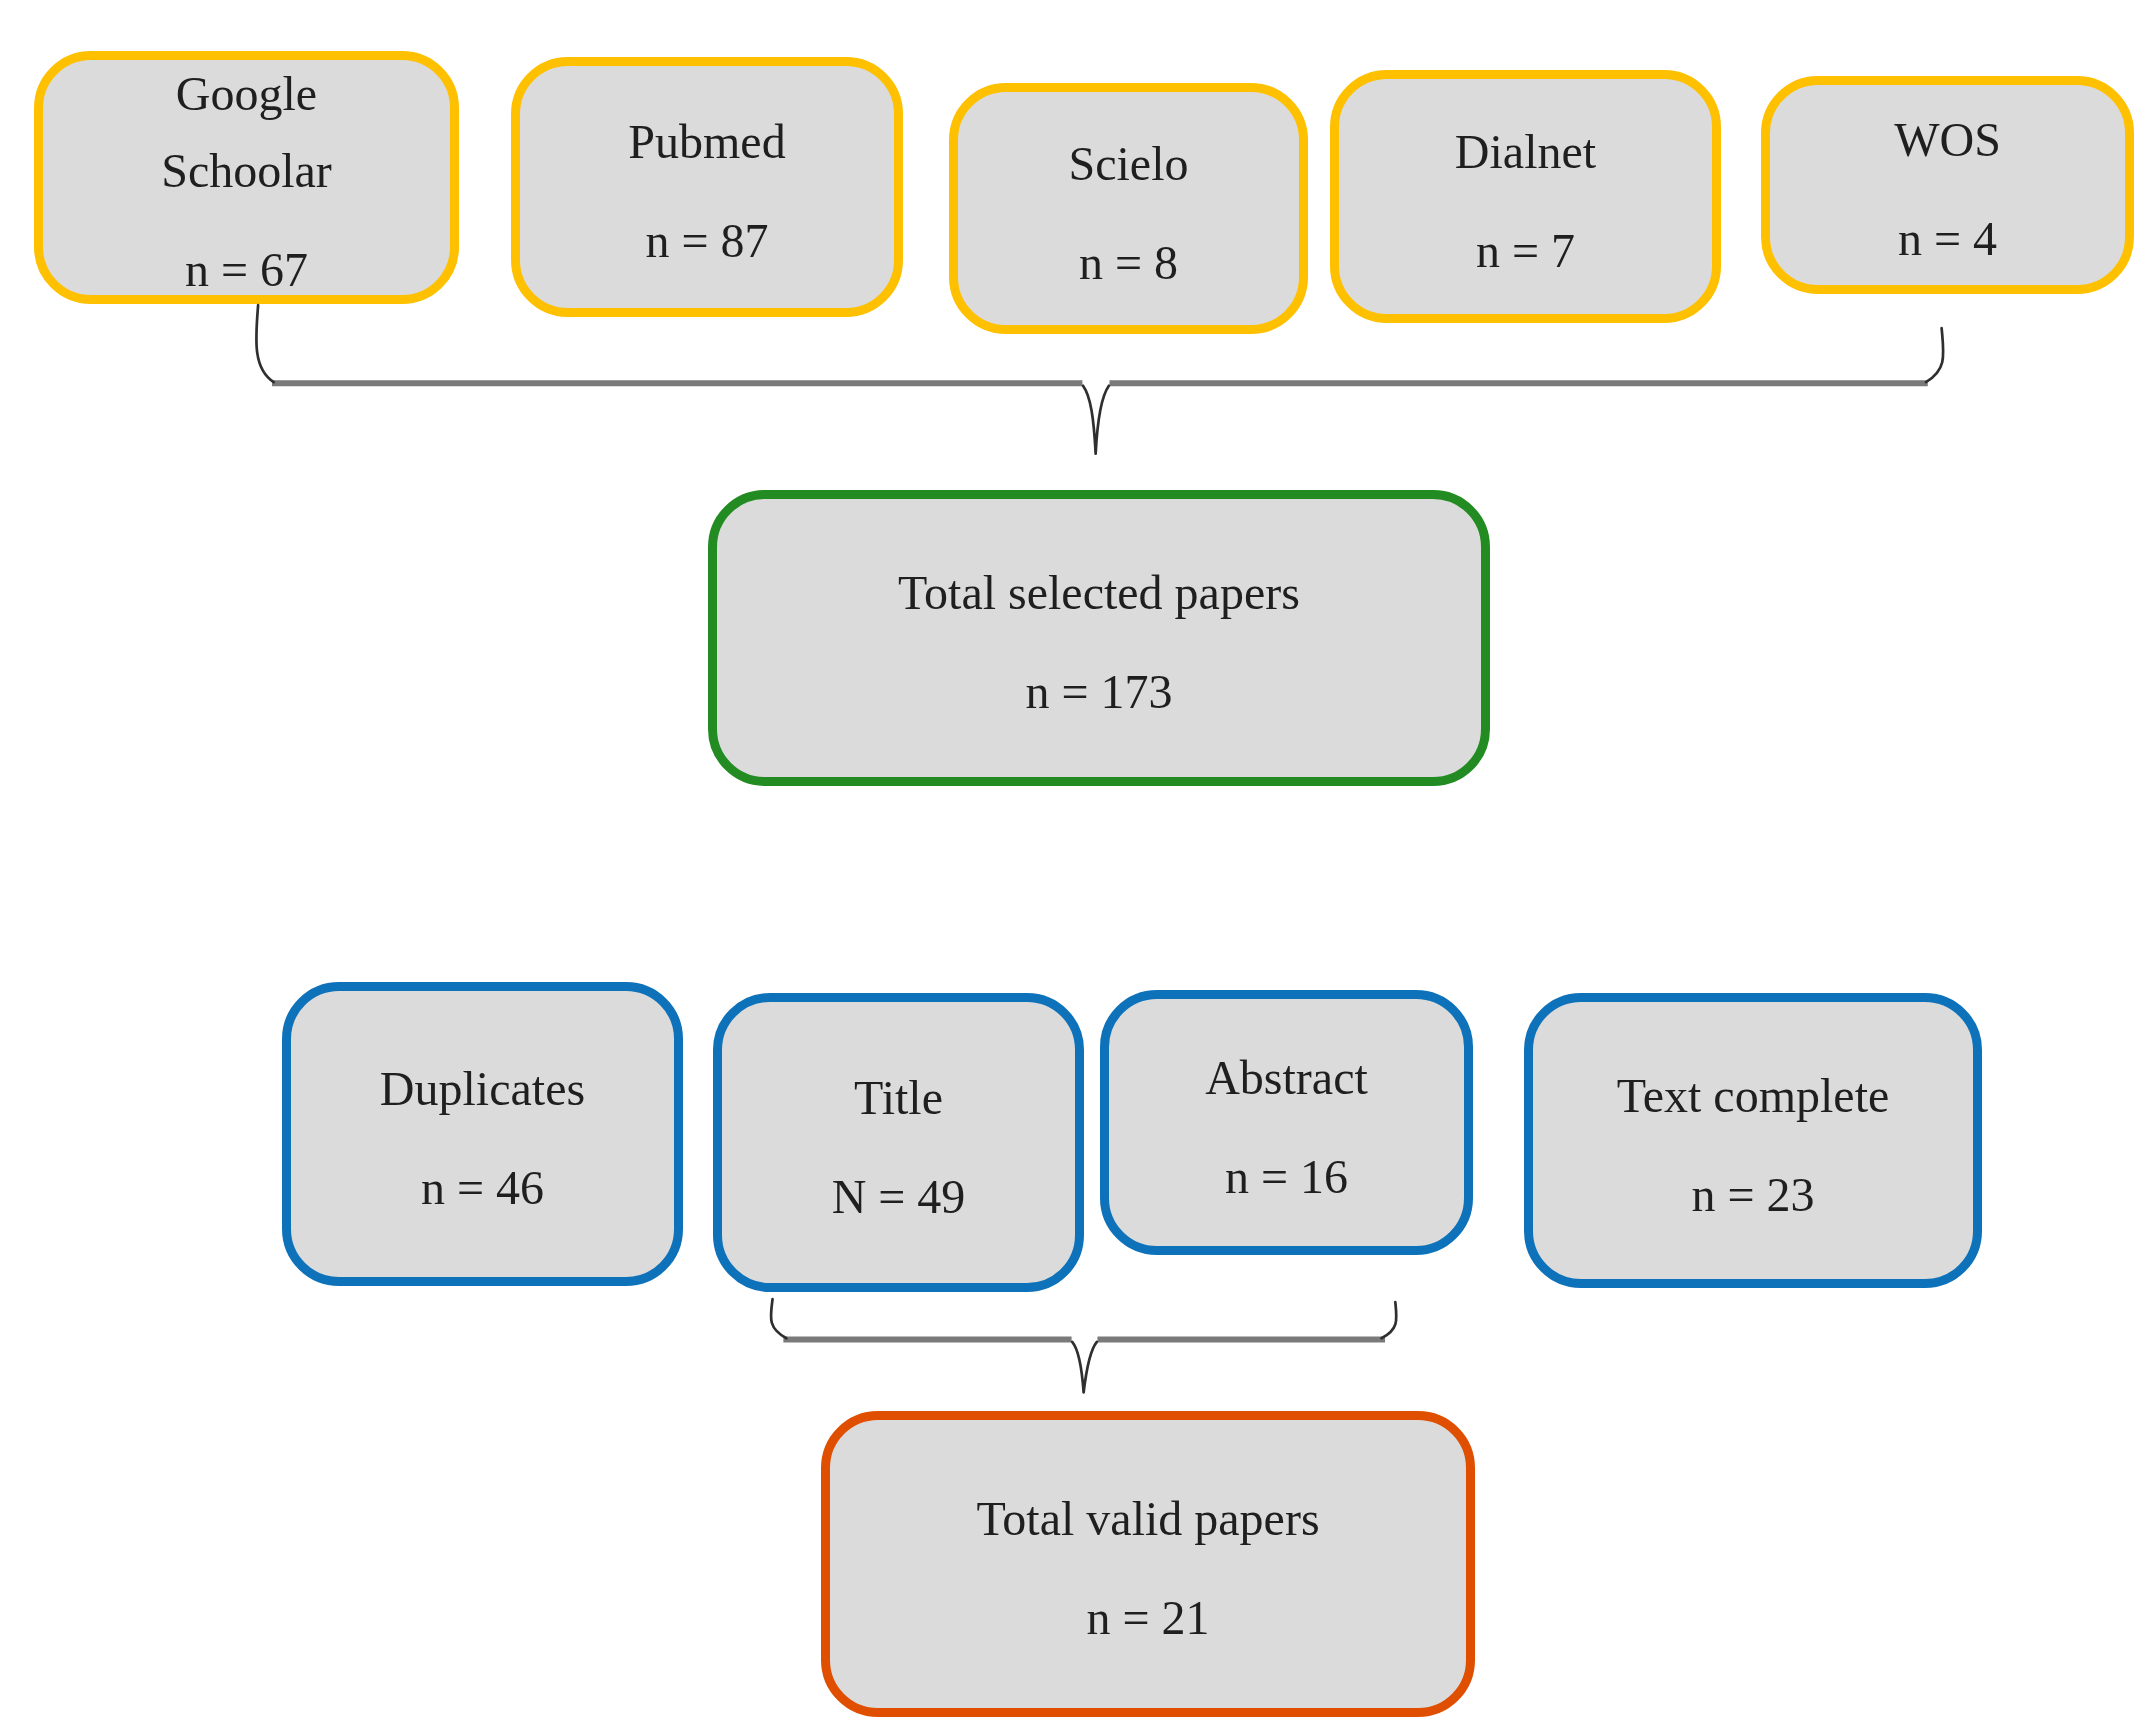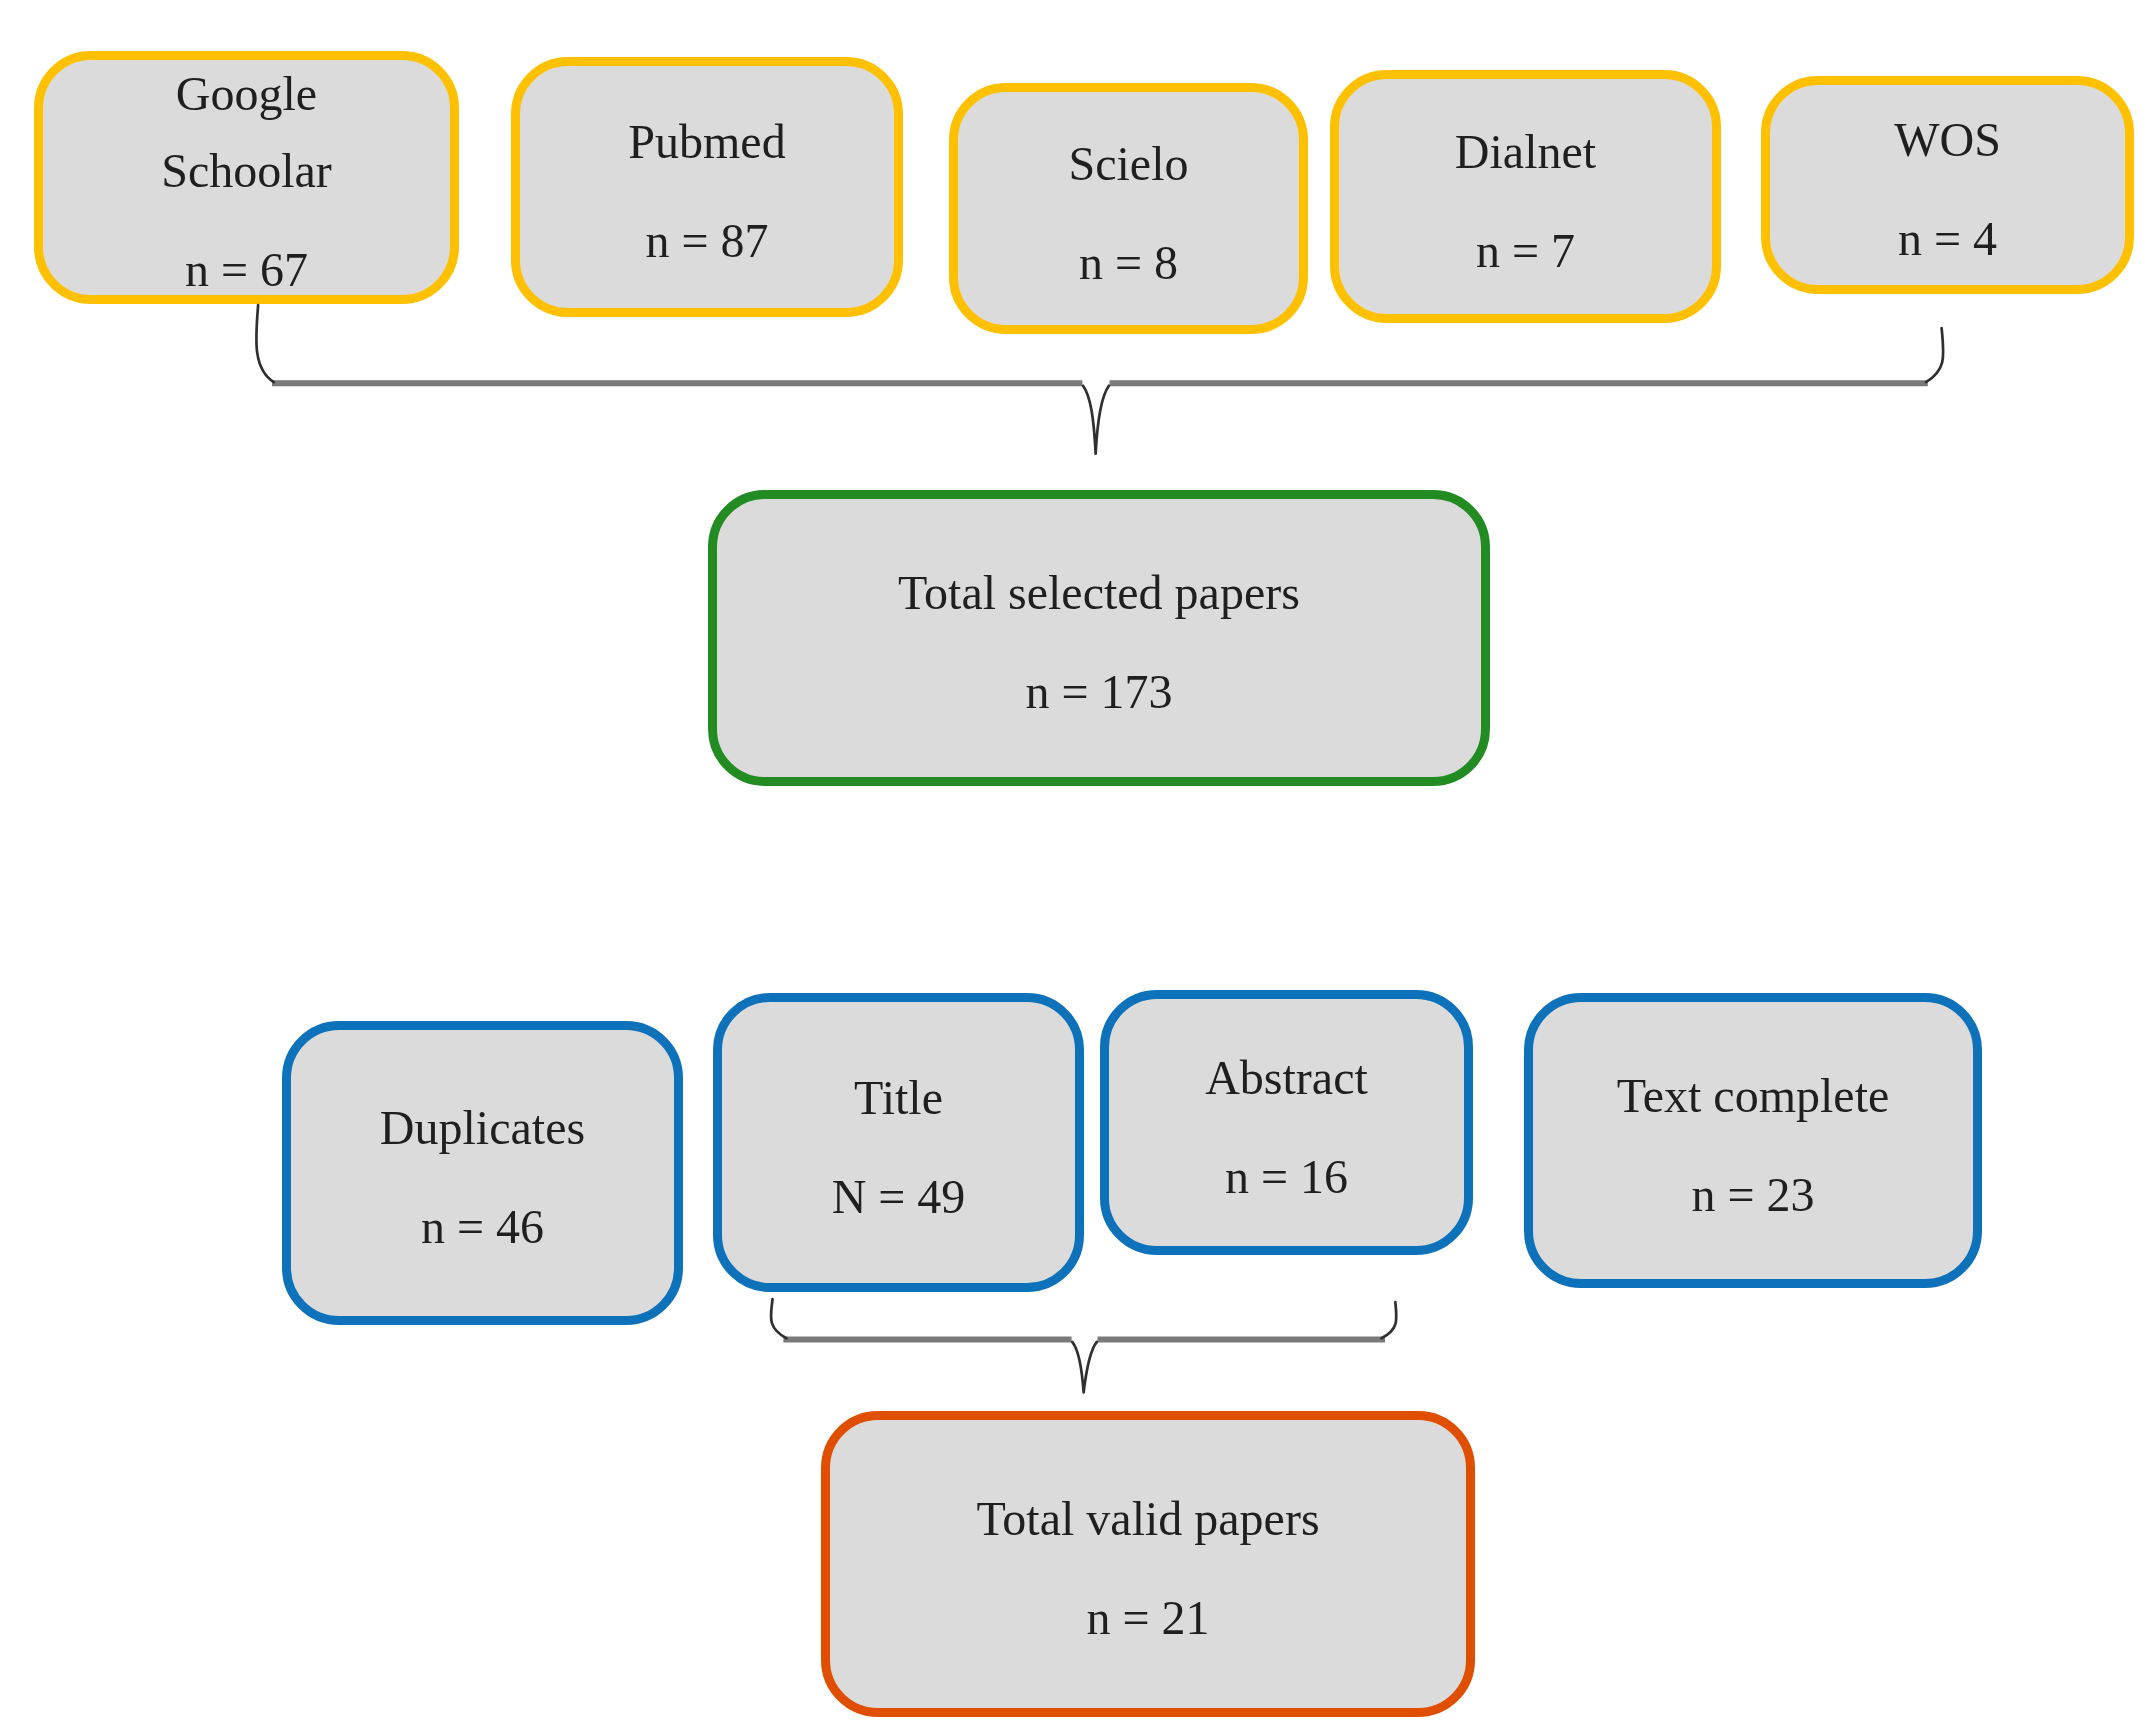--- a/index.html
+++ b/index.html
@@ -37,21 +37,21 @@
   .b-pubmed  {left:511px; top:57px;  width:392px; height:260px;}
   .b-scielo  {left:949px;top:83px; width:359px; height:251px;}
   .b-dialnet {left:1330px;top:70px; width:391px; height:253px;}
   .b-wos     {left:1761px;top:76px; width:373px; height:218px;}
 
   
   .b-total-selected{left:708px;top:490px; width:782px;height:296px;}
   .b-total-valid   {left:805px;top:1411px;width:654px;height:306px;margin-left:16px;}
 
   
-  .b-duplicates   {left:282px; top:982px;width:401px;height:304px;margin-top:39px;}
+  .b-duplicates   {left:282px; top:982px;width:401px;height:304px;}
   .b-title        {left:713px;top:993px;width:371px;height:299px;}
   .b-abstract     {left:1100px;top:990px;width:373px;height:265px;}
   .b-textcomplete {left:1524px;top:993px;width:458px;height:295px;}
 
   .braces{position:absolute;left:0;top:0;width:2151px;height:1727px;pointer-events:none;}
   .braces .bar {stroke:var(--bar,#7a7a7a); stroke-width:10; fill:none; stroke-linecap:butt;}
   .braces .hook{stroke:var(--line,#2f2f2f); stroke-width:4.5; fill:none; stroke-linecap:round;}
 </style>
 </head>
 <body>

